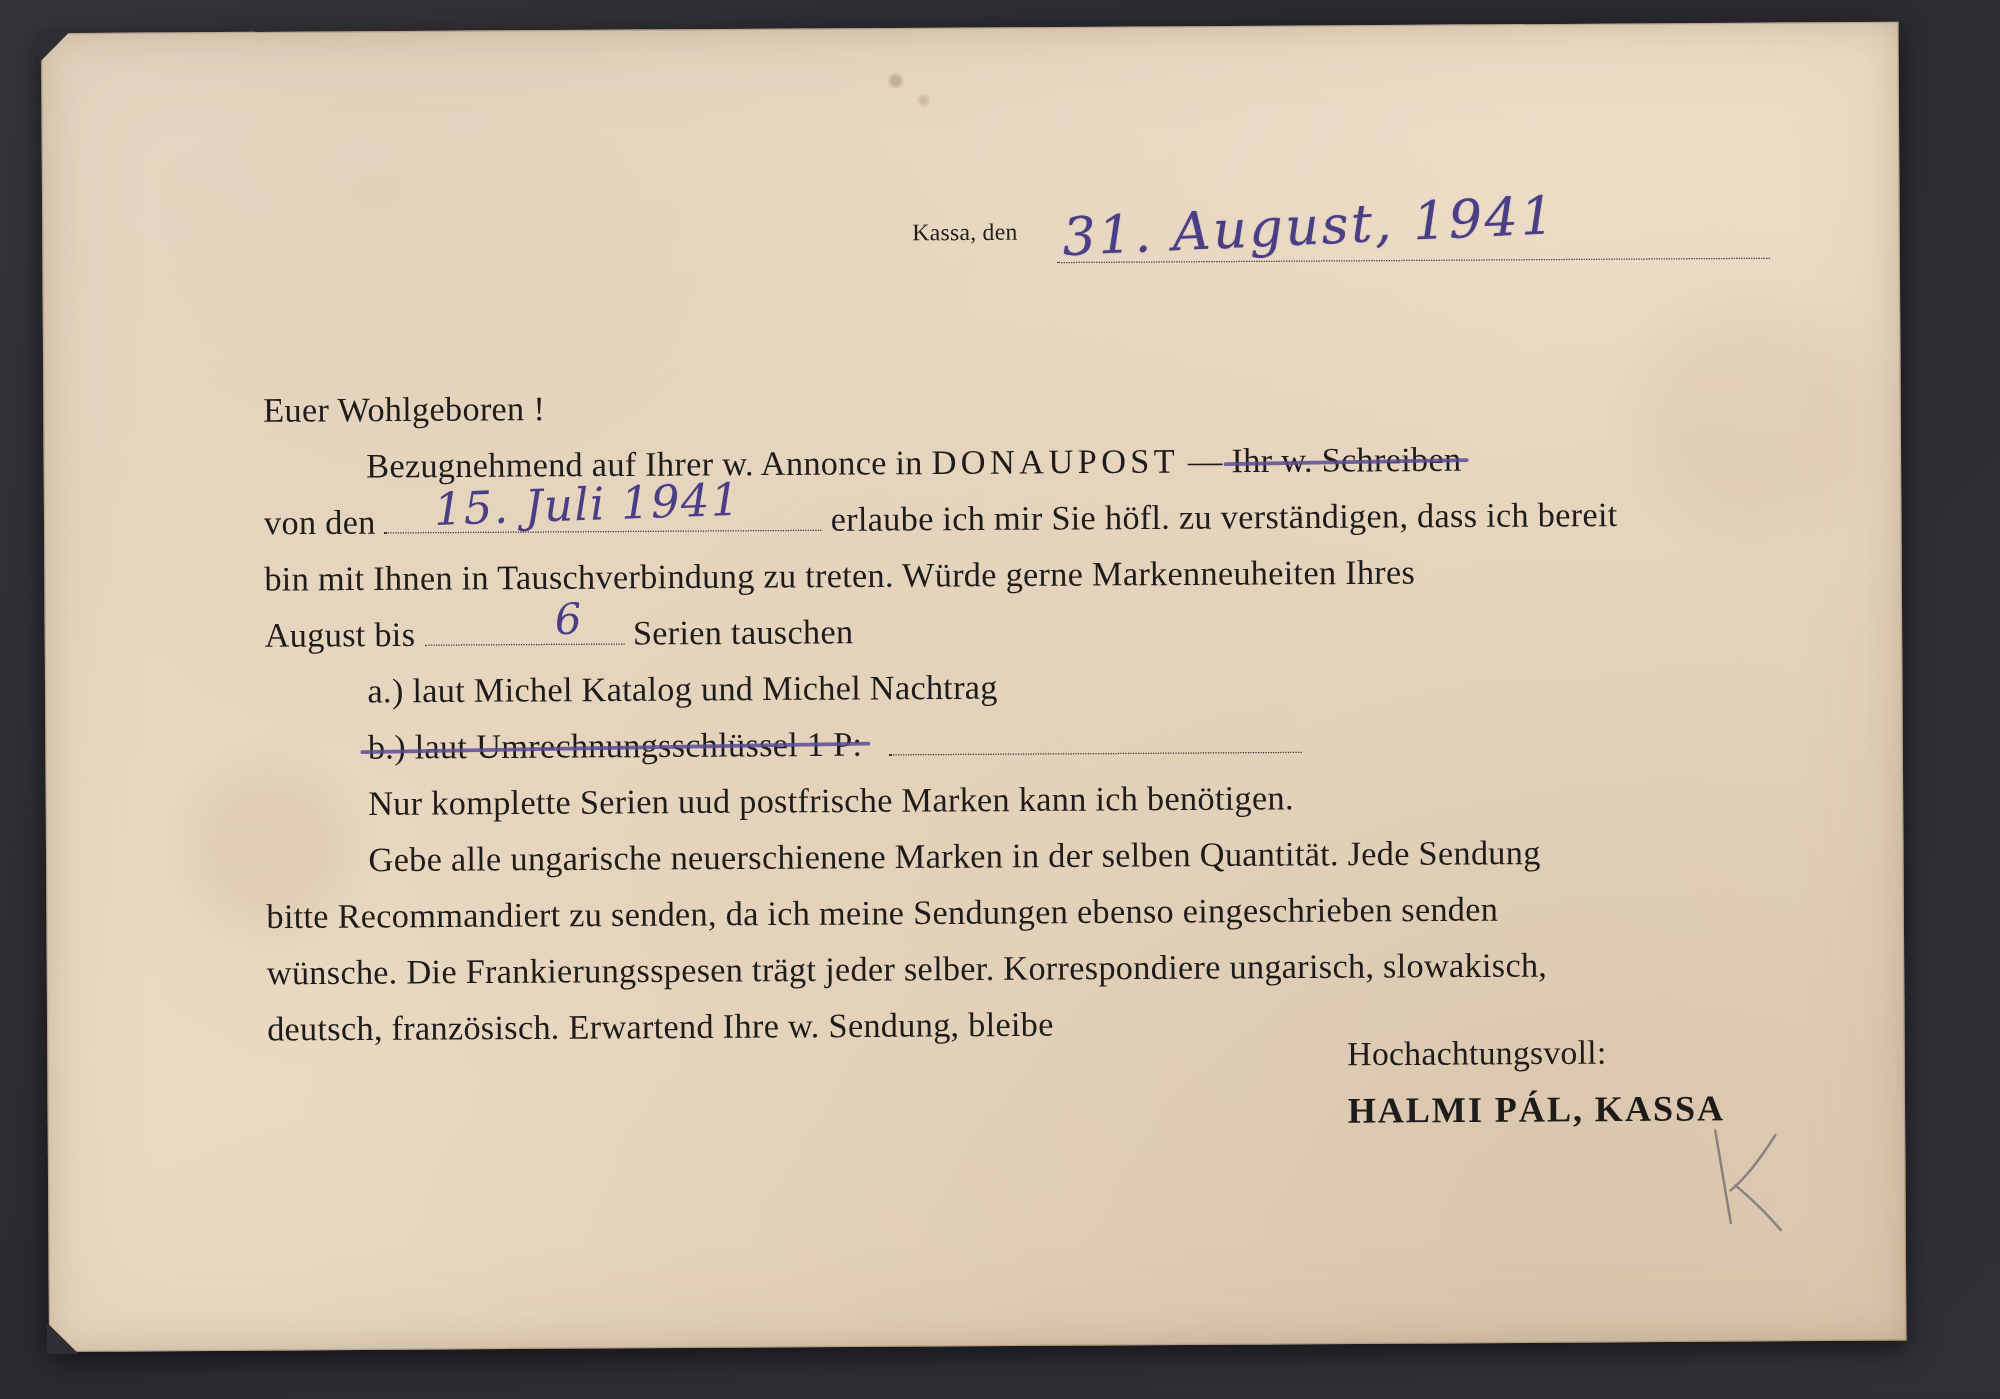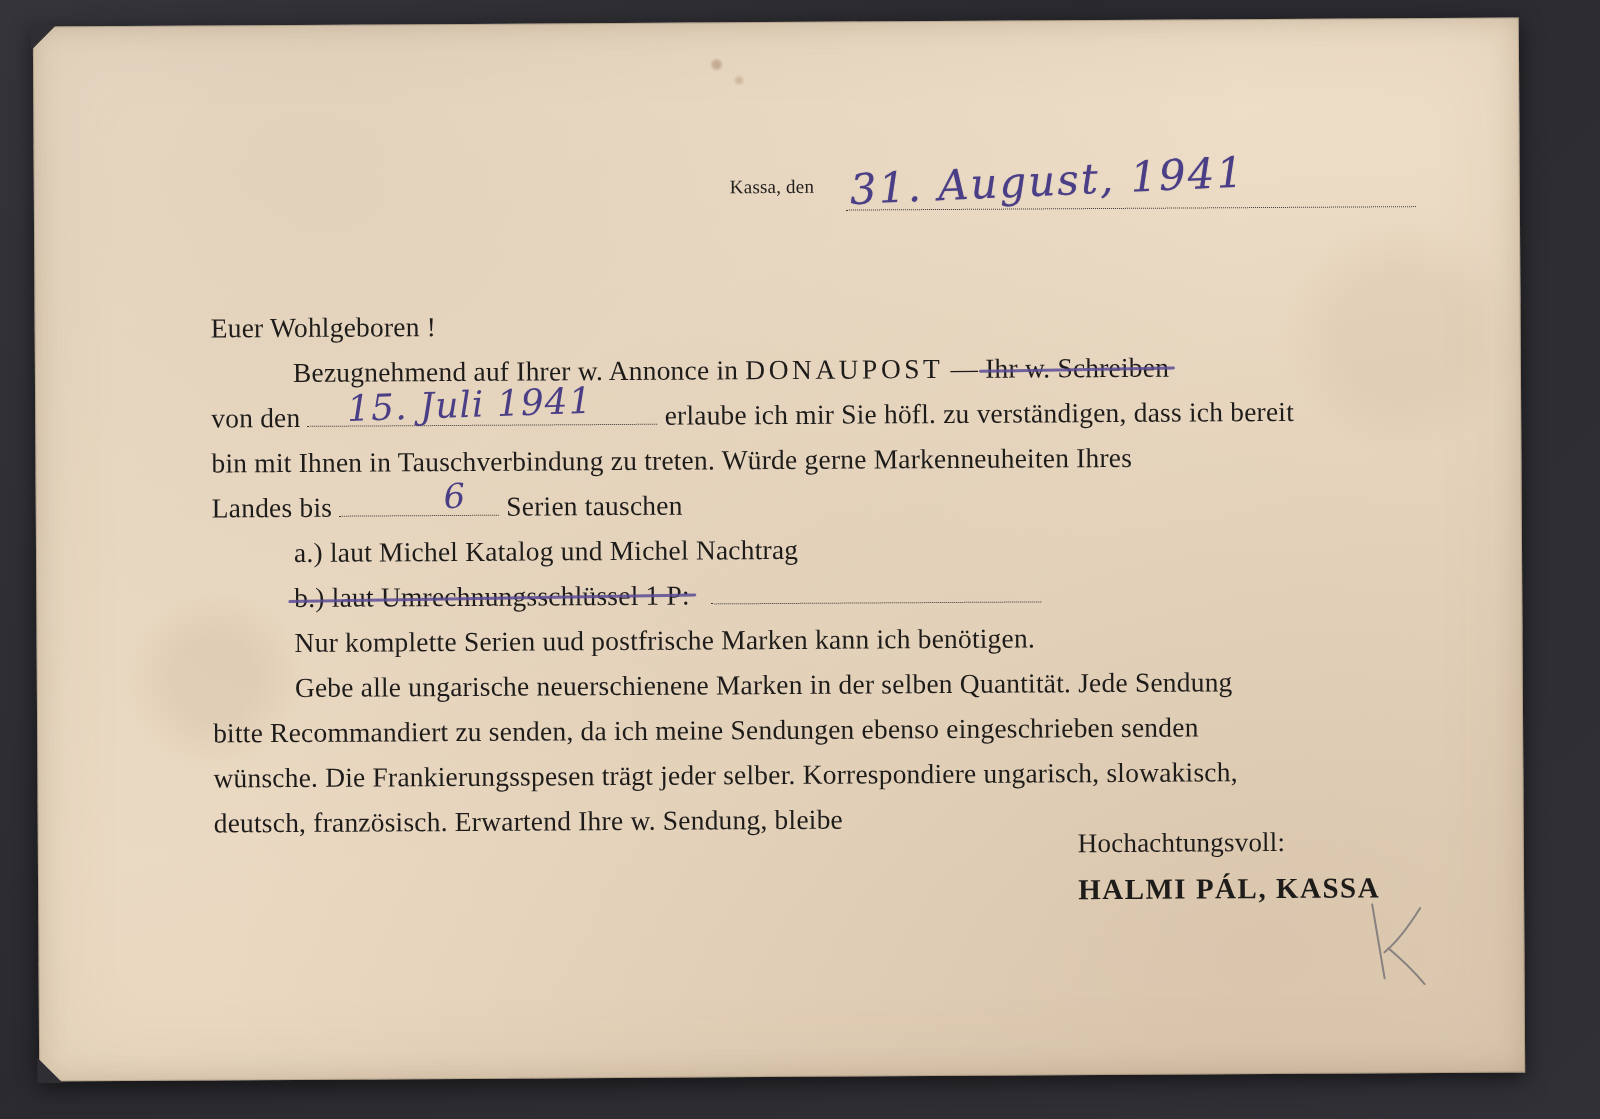--- a/index.html
+++ b/index.html
@@ -222,21 +222,21 @@
         <span class="dots" style="width:350px;"></span>
         <span>erlaube ich mir Sie höfl. zu verständigen, dass ich bereit</span>
         <span class="hand-inline" id="hand-julydate">15. Juli 1941</span>
       </div>
 
       <div class="line">
         <span>bin mit Ihnen in Tauschverbindung  zu treten. Würde  gerne  Markenneuheiten Ihres</span>
       </div>
 
       <div class="line">
-        <span>Landes bis</span>
+        <span>August bis</span>
         <span class="dots" style="width:160px;"></span>
         <span>Serien tauschen</span>
         <span class="hand-inline" id="hand-six">6</span>
       </div>
 
       <div class="line indent">
         <span>a.) laut Michel Katalog und Michel Nachtrag</span>
       </div>
 
       <div class="line indent">

